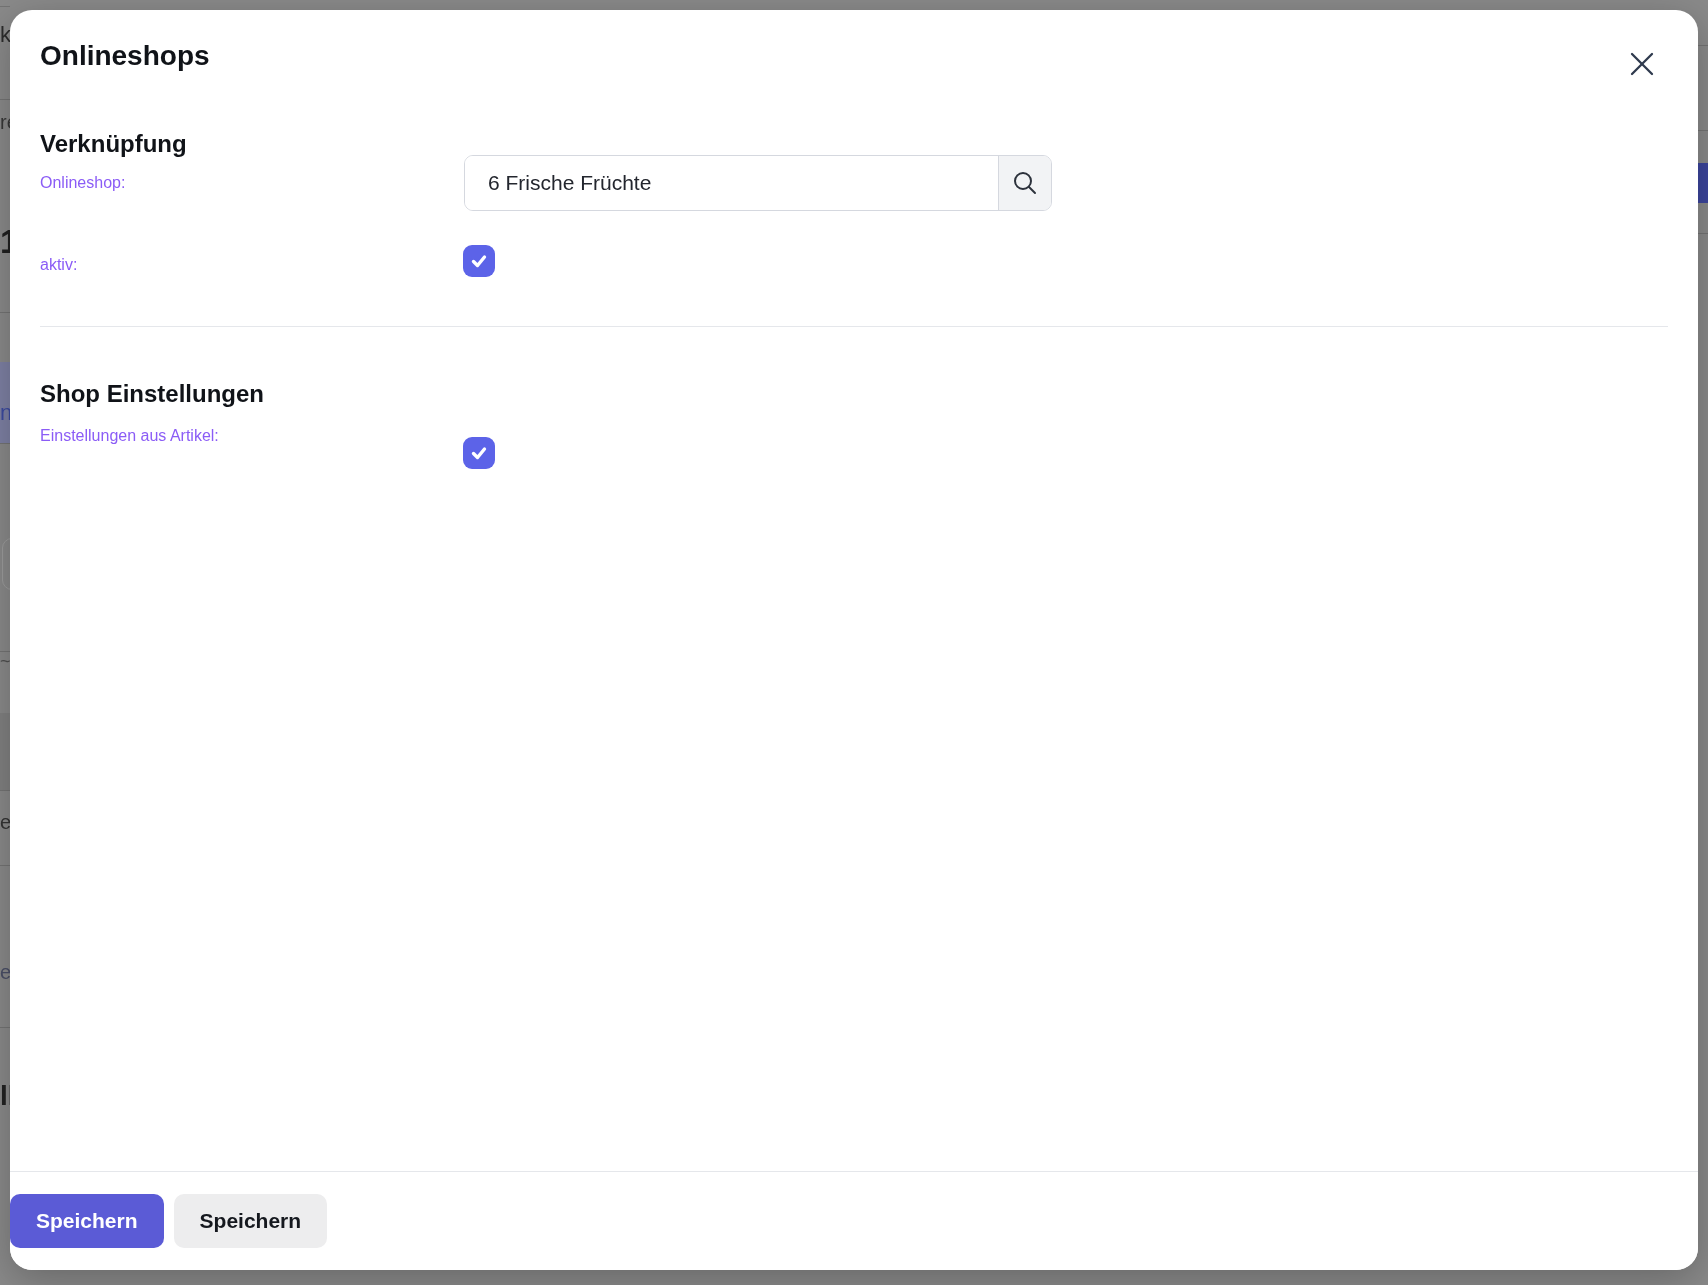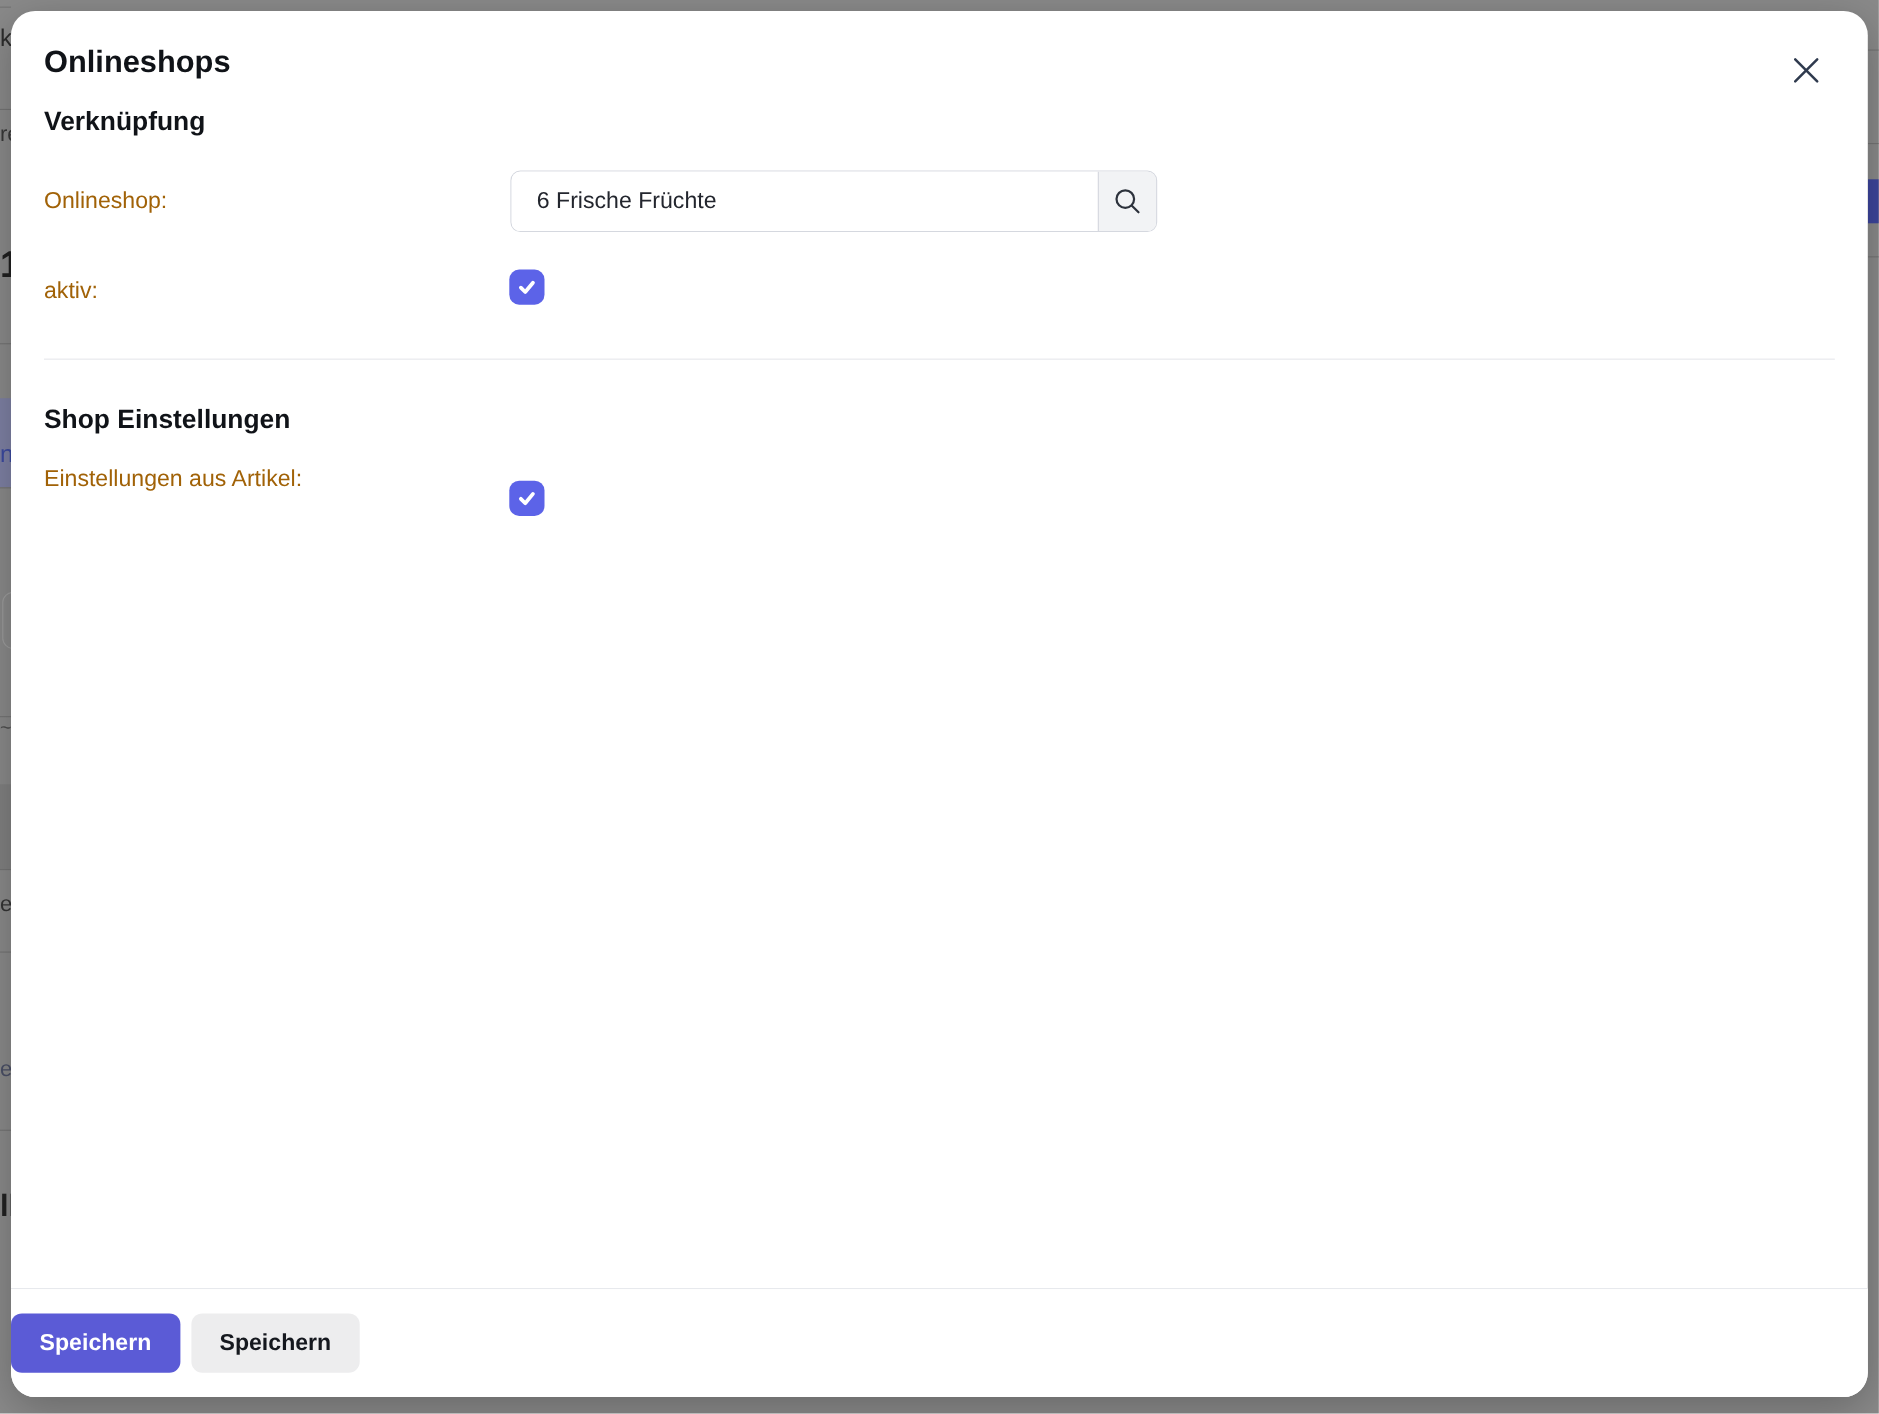--- a/index.html
+++ b/index.html
@@ -53,26 +53,26 @@
     position: absolute; top: 34px; right: 36px;
     width: 40px; height: 40px;
     display: flex; align-items: center; justify-content: center;
     background: transparent; border: none; cursor: pointer;
   }
 
   .section-heading {
     position: absolute; left: 30px;
     font-size: 24px; font-weight: 700; color: #101318; line-height: 32px;
   }
-  .heading-verknuepfung { top: 85px; }
-  .heading-shop { top: 356px; }
+  .heading-verknuepfung { top: 118px; }
+  .heading-shop { top: 368px; }
 
   .field-label {
     position: absolute; left: 30px;
-    font-size: 21px; color: #a16207; line-height: 30px;
+    font-size: 16px; color: #8b5cf6; line-height: 30px;
   }
   .label-onlineshop { top: 158px; }
   .label-aktiv { top: 240px; }
   .label-einstellungen { top: 411px; }
 
   .input-group {
     position: absolute; left: 454px; top: 145px;
     width: 588px; height: 56px;
     display: flex;
     border: 1px solid #d5d8df; border-radius: 9px;

